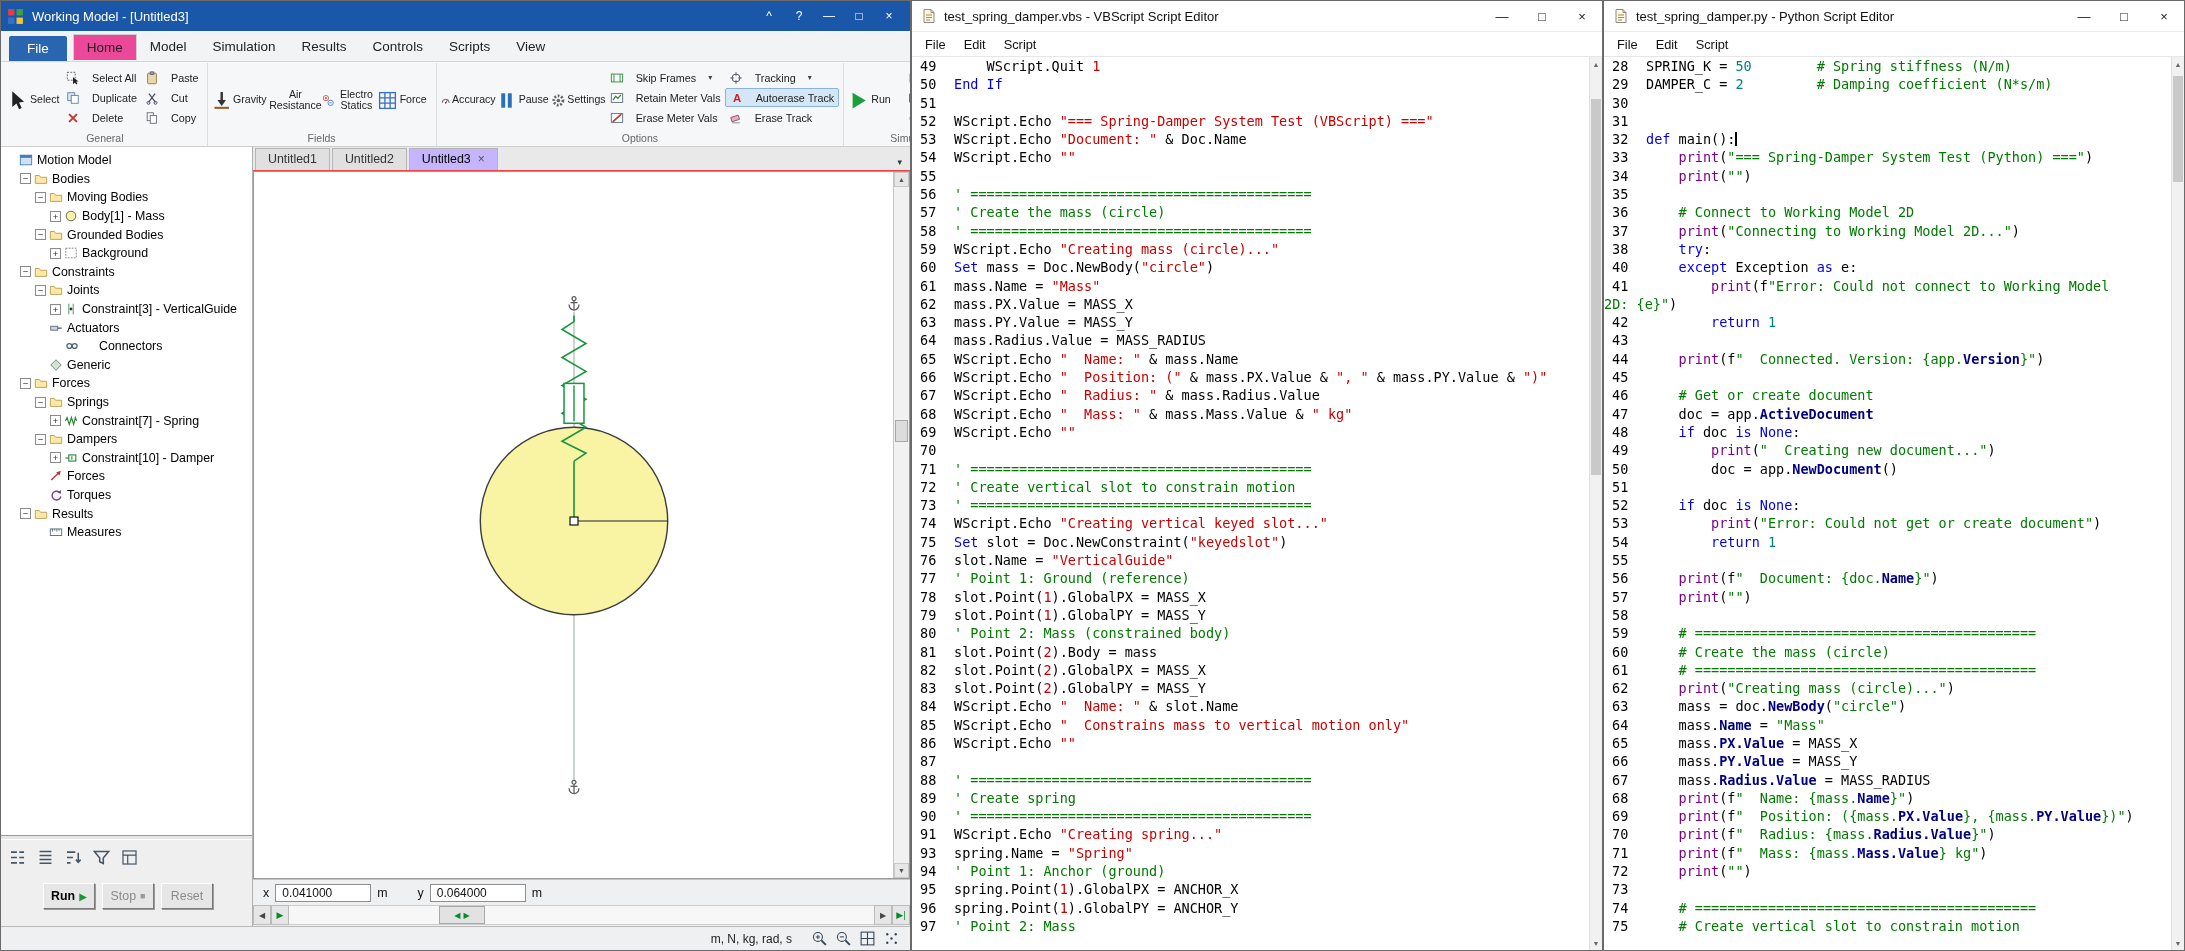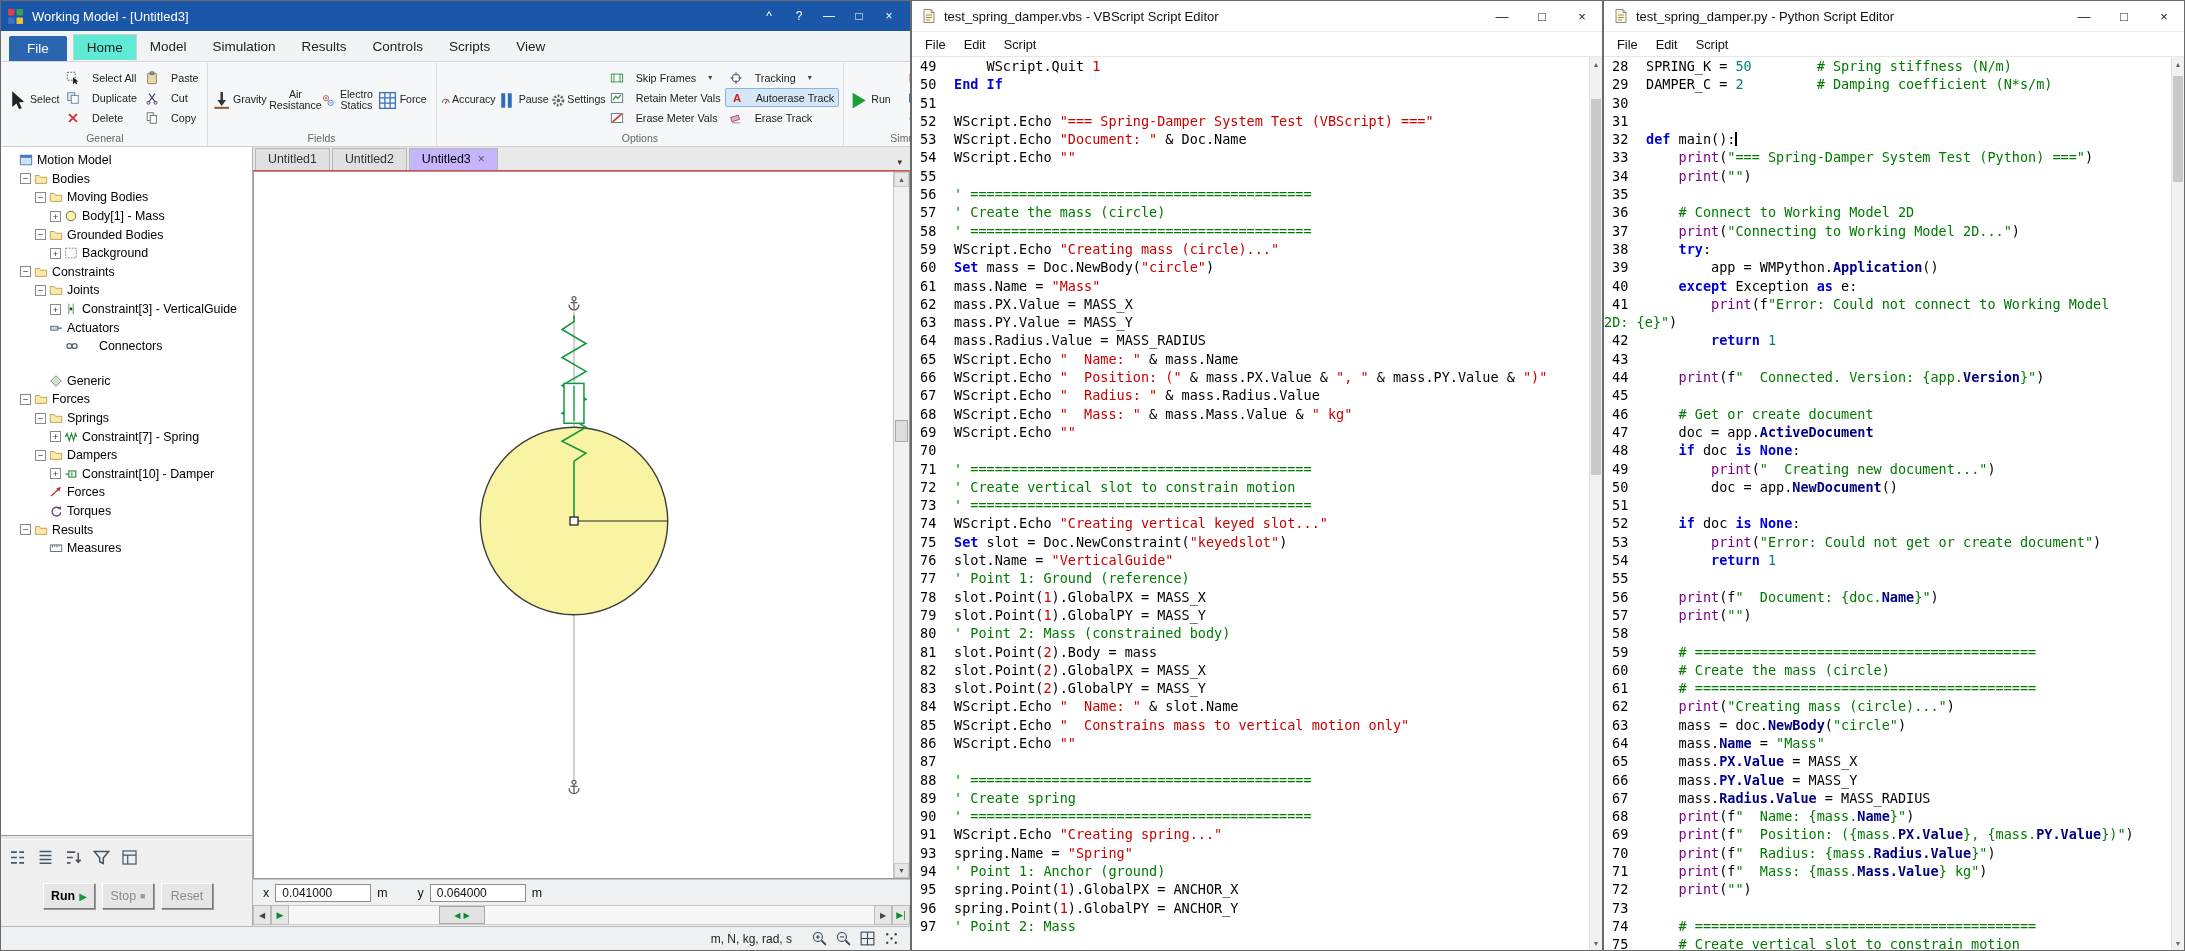--- a/index.html
+++ b/index.html
@@ -9,21 +9,21 @@
 
 
 #wm{left:0;width:911px;background:#efefef}
 .wtitle{height:30px;background:#1b57a8;color:#fff;display:flex;align-items:center;padding:0 6px;font-size:13px;gap:8px}
 .appico{width:17px;height:17px}
 .wtbtns{margin-left:auto;display:flex;align-items:center}
 .wtbtn{width:30px;height:30px;display:flex;align-items:center;justify-content:center;color:#fff;font-size:12px}
 .rtabs{height:31px;background:#f2f3f5;display:flex;align-items:flex-end;padding-left:8px;border-bottom:1px solid #d6d6d6}
 .ftab{background:#2a66b0;color:#fff;padding:5px 18px;font-size:13.5px;border-radius:2px 2px 0 0;margin-right:6px}
 .rtab{padding:5px 13px;font-size:13.5px;color:#222}
-.rtab.active{background:#5eead4;border:1px solid #cfcfcf;border-bottom:1px solid #fbfbfc}
+.rtab.active{background:#ec4899;border:1px solid #cfcfcf;border-bottom:1px solid #fbfbfc}
 .ribbon{height:85px;background:#f6f7f8;border-bottom:1px solid #cfcfcf;display:flex;padding:1px 2px 0;overflow:hidden}
 .rgroup{display:flex;flex-direction:column;border-right:1px solid #ddd;padding:1px 4px 0}
 .rgc{display:flex;flex:1}
 .rgl{font-size:10.5px;color:#666;text-align:center;padding:1px 2px 2px}
 .bigbtn{width:55px;display:flex;flex-direction:row;align-items:center;gap:2px;font-size:10.6px;text-align:center;padding-top:5px;line-height:11.5px;color:#222}
 .bigbtn .ico{width:21px;height:21px}
 .smcol{display:flex;flex-direction:column;gap:1px;padding-top:4px}
 .smbtn{display:flex;align-items:center;gap:12px;font-size:10.8px;height:19px;padding:0 4px;color:#222;white-space:nowrap}
 .smbtn .ico{width:14px;height:14px}
 .smbtn.sel{background:#d5e7f7;border:1px solid #8ab4dc;border-radius:2px}
@@ -83,21 +83,21 @@
 .ecode{position:absolute;left:0;right:13px;top:56px;bottom:0;background:#fff;overflow:hidden;font-family:"DejaVu Sans Mono",monospace;font-size:13.5px;line-height:18.3px}
 .code-line{display:flex;white-space:pre;height:18.3px}
 .ln{flex:none;width:42px;padding-left:8px;color:#000}
 .cont .ln{width:0;padding:0;overflow:hidden}
 .code{flex:1}
 .escroll{position:absolute;right:0;top:56px;bottom:0;width:13px;background:#f1f1f1;border-left:1px solid #e0e0e0}
 .sarrow{position:absolute;left:0;right:0;height:14px;font-size:7px;color:#666;display:flex;align-items:center;justify-content:center}
 .sarrow.dn{bottom:0}
 .sthumb{position:absolute;left:1px;right:1px;background:#c9c9c9}
 .tk-p{color:#000}
-.tk-k{color:#0000dd;font-weight:bold}
+.tk-k{color:#0000dd;font-weight:normal}
 .tk-c{color:#007a00}
 .tk-m{color:#000080;font-weight:bold}
 .tk-b{color:#80008a}
 .vbsjs .tk-s,.vbsjs .tk-n{color:#c80000}
 .pyjs .tk-s{color:#007a00}
 .pyjs .tk-n{color:#008080}
 .tcaret{display:inline-block;width:1.5px;height:14px;background:#000;vertical-align:-2px}
 </style>
 </head>
 <body>
@@ -486,21 +486,21 @@
         <div class="tree-row" style="padding-left: 34px; gap: 16px;">
           <span class="expander none"></span>
           <span class="tree-ico">
             <svg viewBox="0 0 16 16">
               <circle cx="5" cy="8" r="2.8" fill="none" stroke="#567" stroke-width="1.5"></circle>
               <circle cx="11" cy="8" r="2.8" fill="none" stroke="#567" stroke-width="1.5"></circle>
             </svg>
           </span>
           <span>Connectors</span>
         </div>
-        <div class="tree-row" style="padding-left: 34px; margin-top: 16px;">
+        <div class="tree-row" style="padding-left: 34px;">
           <span class="expander none"></span>
           <span class="tree-ico">
             <svg viewBox="0 0 16 16">
               <path d="M8 2 L14 8 L8 14 L2 8 Z" fill="#d8e2d0" stroke="#558877"></path>
             </svg>
           </span>
           <span>Generic</span>
         </div>
         <div class="tree-row" style="padding-left: 19px;">
           <span class="expander">−</span>
@@ -843,21 +843,20 @@
       <div class="code-line"><span class="ln">29</span><span class="code"><span class="tk-p">DAMPER_C = </span><span class="tk-n">2</span><span class="tk-p">         </span><span class="tk-c"># Damping coefficient (N*s/m)</span></span></div>
       <div class="code-line"><span class="ln">30</span><span class="code"></span></div>
       <div class="code-line"><span class="ln">31</span><span class="code"></span></div>
       <div class="code-line"><span class="ln">32</span><span class="code"><span class="tk-k">def</span><span class="tk-p"> main():</span><span class="tcaret"></span></span></div>
       <div class="code-line"><span class="ln">33</span><span class="code"><span class="tk-p">    </span><span class="tk-b">print</span><span class="tk-p">(</span><span class="tk-s">"=== Spring-Damper System Test (Python) ==="</span><span class="tk-p">)</span></span></div>
       <div class="code-line"><span class="ln">34</span><span class="code"><span class="tk-p">    </span><span class="tk-b">print</span><span class="tk-p">(</span><span class="tk-s">""</span><span class="tk-p">)</span></span></div>
       <div class="code-line"><span class="ln">35</span><span class="code"></span></div>
       <div class="code-line"><span class="ln">36</span><span class="code"><span class="tk-p">    </span><span class="tk-c"># Connect to Working Model 2D</span></span></div>
       <div class="code-line"><span class="ln">37</span><span class="code"><span class="tk-p">    </span><span class="tk-b">print</span><span class="tk-p">(</span><span class="tk-s">"Connecting to Working Model 2D..."</span><span class="tk-p">)</span></span></div>
       <div class="code-line"><span class="ln">38</span><span class="code"><span class="tk-p">    </span><span class="tk-k">try</span><span class="tk-p">:</span></span></div>
-      <div class="code-line"><span class="ln">39</span><span class="code"><span class="tk-p">        app = WMPython.</span><span class="tk-m">Application</span><span class="tk-p">()</span></span></div>
       <div class="code-line"><span class="ln">40</span><span class="code"><span class="tk-p">    </span><span class="tk-k">except</span><span class="tk-p"> Exception </span><span class="tk-k">as</span><span class="tk-p"> e:</span></span></div>
       <div class="code-line"><span class="ln">41</span><span class="code"><span class="tk-p">        </span><span class="tk-b">print</span><span class="tk-p">(f</span><span class="tk-s">"Error: Could not connect to Working Model</span></span></div>
       <div class="code-line cont"><span class="ln"></span><span class="code"><span class="tk-s">2D: {e}"</span><span class="tk-p">)</span></span></div>
       <div class="code-line"><span class="ln">42</span><span class="code"><span class="tk-p">        </span><span class="tk-k">return</span><span class="tk-p"> </span><span class="tk-n">1</span></span></div>
       <div class="code-line"><span class="ln">43</span><span class="code"></span></div>
       <div class="code-line"><span class="ln">44</span><span class="code"><span class="tk-p">    </span><span class="tk-b">print</span><span class="tk-p">(f</span><span class="tk-s">"  Connected. Version: {app.</span><span class="tk-m">Version</span><span class="tk-s">}"</span><span class="tk-p">)</span></span></div>
       <div class="code-line"><span class="ln">45</span><span class="code"></span></div>
       <div class="code-line"><span class="ln">46</span><span class="code"><span class="tk-p">    </span><span class="tk-c"># Get or create document</span></span></div>
       <div class="code-line"><span class="ln">47</span><span class="code"><span class="tk-p">    doc = app.</span><span class="tk-m">ActiveDocument</span></span></div>
       <div class="code-line"><span class="ln">48</span><span class="code"><span class="tk-p">    </span><span class="tk-k">if</span><span class="tk-p"> doc </span><span class="tk-k">is</span><span class="tk-p"> </span><span class="tk-k">None</span><span class="tk-p">:</span></span></div>

